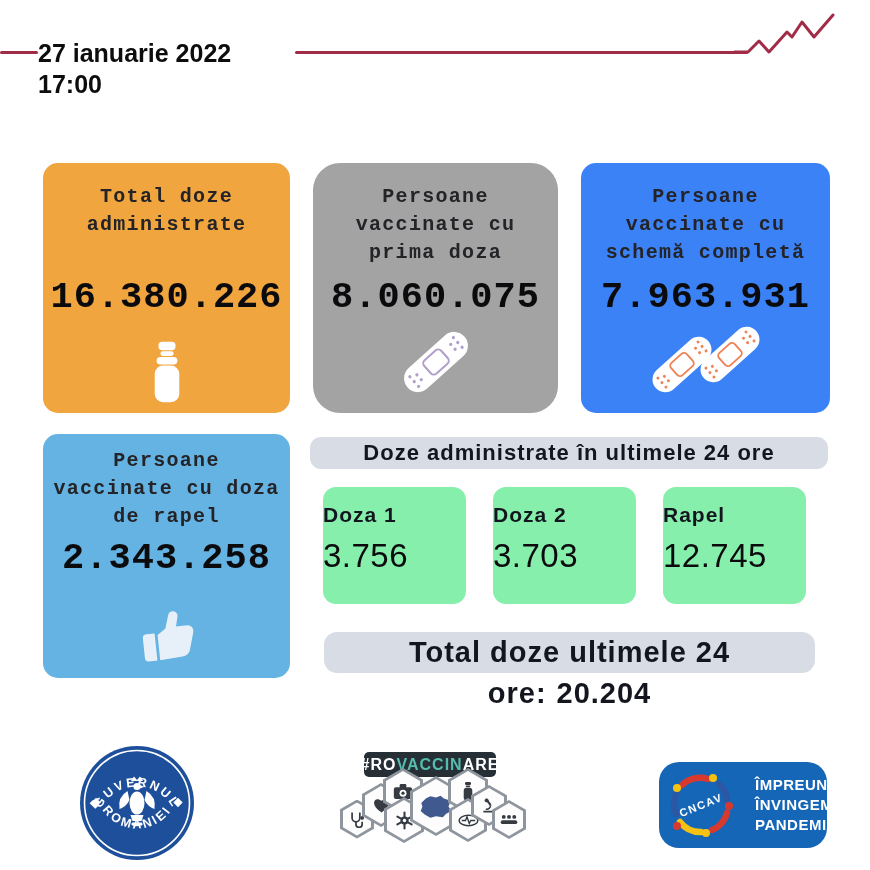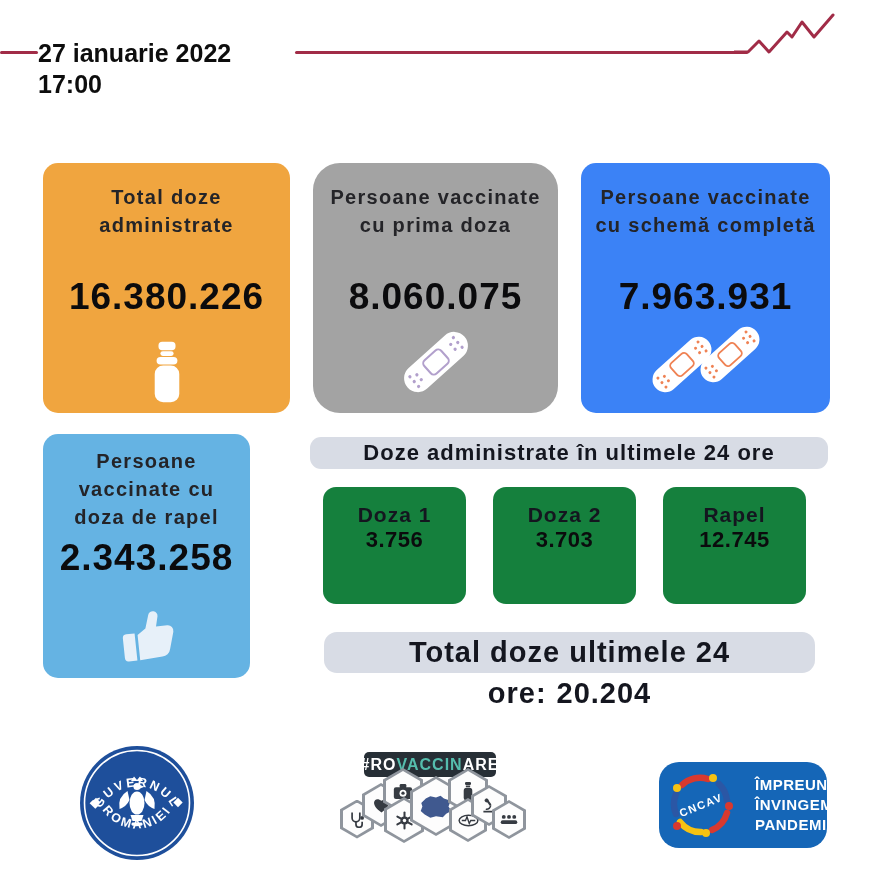--- a/index.html
+++ b/index.html
@@ -9,48 +9,48 @@
 
   
   .rline { position:absolute; height:3px; background:#A12C47; border-radius:2px; }
   #line-left { left:0; top:51px; width:38px; }
   #line-mid  { left:295px; top:51px; width:453px; }
   #pulse { position:absolute; left:734px; top:8px; }
   #date-block { position:absolute; left:38px; top:38px; width:240px; text-align:left;
                 font-weight:bold; font-size:25px; line-height:31px; color:#0d0d0d; }
 
   
-  .card { position:absolute; border-radius:15px; }
+  .card { position:absolute; border-radius:15px;font-family:Liberation Mono, monospace; }
   .card .title { position:absolute; top:20px; left:10px; right:10px; text-align:center;
                  font-weight:bold; font-size:20px; line-height:28px; letter-spacing:1.3px; color:#242428; }
   .card .value { position:absolute; left:0; right:0; text-align:center;
                  font-weight:bold; font-size:37px; letter-spacing:1px; color:#0b0b0d; }
   .card .icon-wrap { position:absolute; left:0; right:0; display:flex; justify-content:center; }
   #card-total   { left:43px;  top:163px; width:247px; height:250px; background:#F0A53F; }
   #card-first   { left:313px; top:163px; width:245px; height:250px; background:#a3a3a3;border-radius:27px; }
   #card-scheme  { left:581px; top:163px; width:249px; height:250px; background:#3b82f6; }
-  #card-booster { left:43px;  top:434px; width:207px; height:244px; background:#65B3E3;padding-left:32px; }
+  #card-booster { left:43px;  top:434px; width:247px; height:244px; background:#65B3E3;padding-left:32px; }
   #card-total .value, #card-first .value, #card-scheme .value { top:113px; }
   #card-booster .value { top:103px; }
   #card-total .icon-wrap { top:178px; }
   #card-first .icon-wrap { top:182px; }
   #card-scheme .icon-wrap { top:180px; }
   #card-booster .icon-wrap { top:172px; }
   .tilt { transform:rotate(-42deg); }
   .bandaid2-l { transform:translate(12px,6px) rotate(-42deg); }
   .bandaid2-r { transform:translate(-12px,-4px) rotate(-42deg); }
 
   
   .graybar { position:absolute; background:#D8DCE5; border-radius:11px; text-align:center;
              font-weight:bold; color:#14161f; }
   #bar24 { left:310px; top:437px; width:518px; height:32px; font-size:22px; line-height:32px; letter-spacing:1px; }
   #bar-total { left:324px; top:632px; width:491px; height:41px; font-size:29px; line-height:41px; letter-spacing:1px; border-radius:13px; }
-  .mini { position:absolute; top:487px; width:143px; height:117px; background:#15803d; border-radius:13px; text-align:center; }
+  .mini { position:absolute; top:487px; width:143px; height:117px; background:#86efac; border-radius:13px; }
   .mini .mlabel { margin-top:16px; font-weight:bold; font-size:21px; letter-spacing:1px; color:#14161f; }
-  .mini .mvalue { font-weight:bold; font-size:22px; letter-spacing:0.5px; color:#0b0b0d; }
+  .mini .mvalue { margin-top:10px; font-weight:normal; font-size:33px; letter-spacing:0.5px; color:#0b0b0d; }
   #mini-0 { left:323px; } #mini-1 { left:493px; } #mini-2 { left:663px; }
   .total-value { margin-left:10px; }
 
   
   #gov-logo { position:absolute; left:78px; top:744px; }
   #rov-badge { position:absolute; left:364px; top:752px; width:132px; height:25px; background:#272F36;
                border-radius:5px; display:flex; align-items:center; justify-content:center;
                font-weight:bold; font-size:16px; letter-spacing:1px; }
   #rov-badge .w { color:#fff; } #rov-badge .t { color:#55BDAD; }
   .hex { position:absolute; clip-path:polygon(50% 0,100% 25%,100% 75%,50% 100%,0 75%,0 25%); background:#8f959d; }

